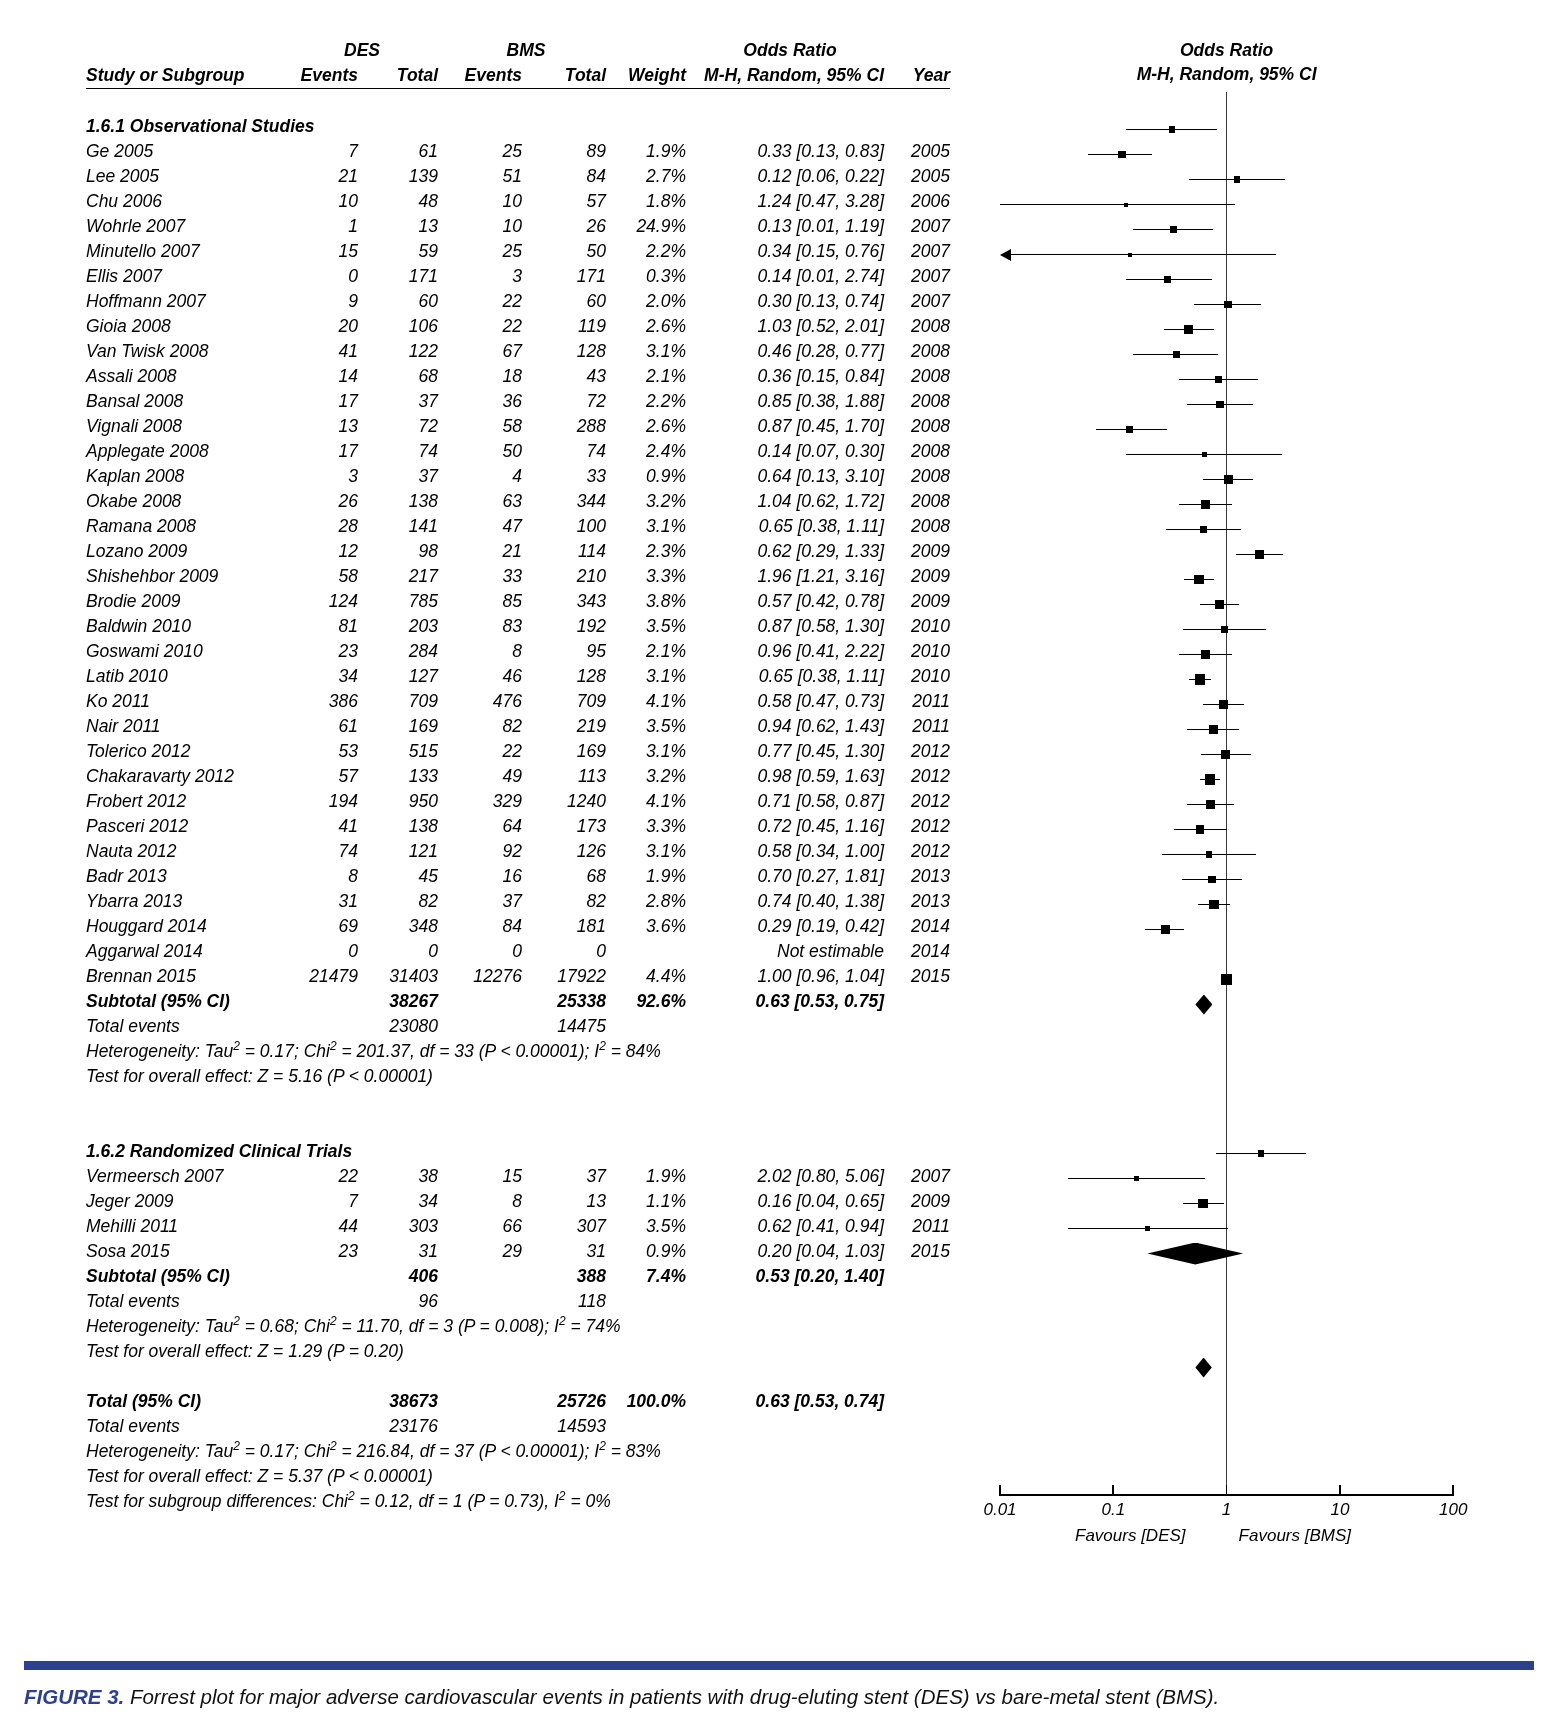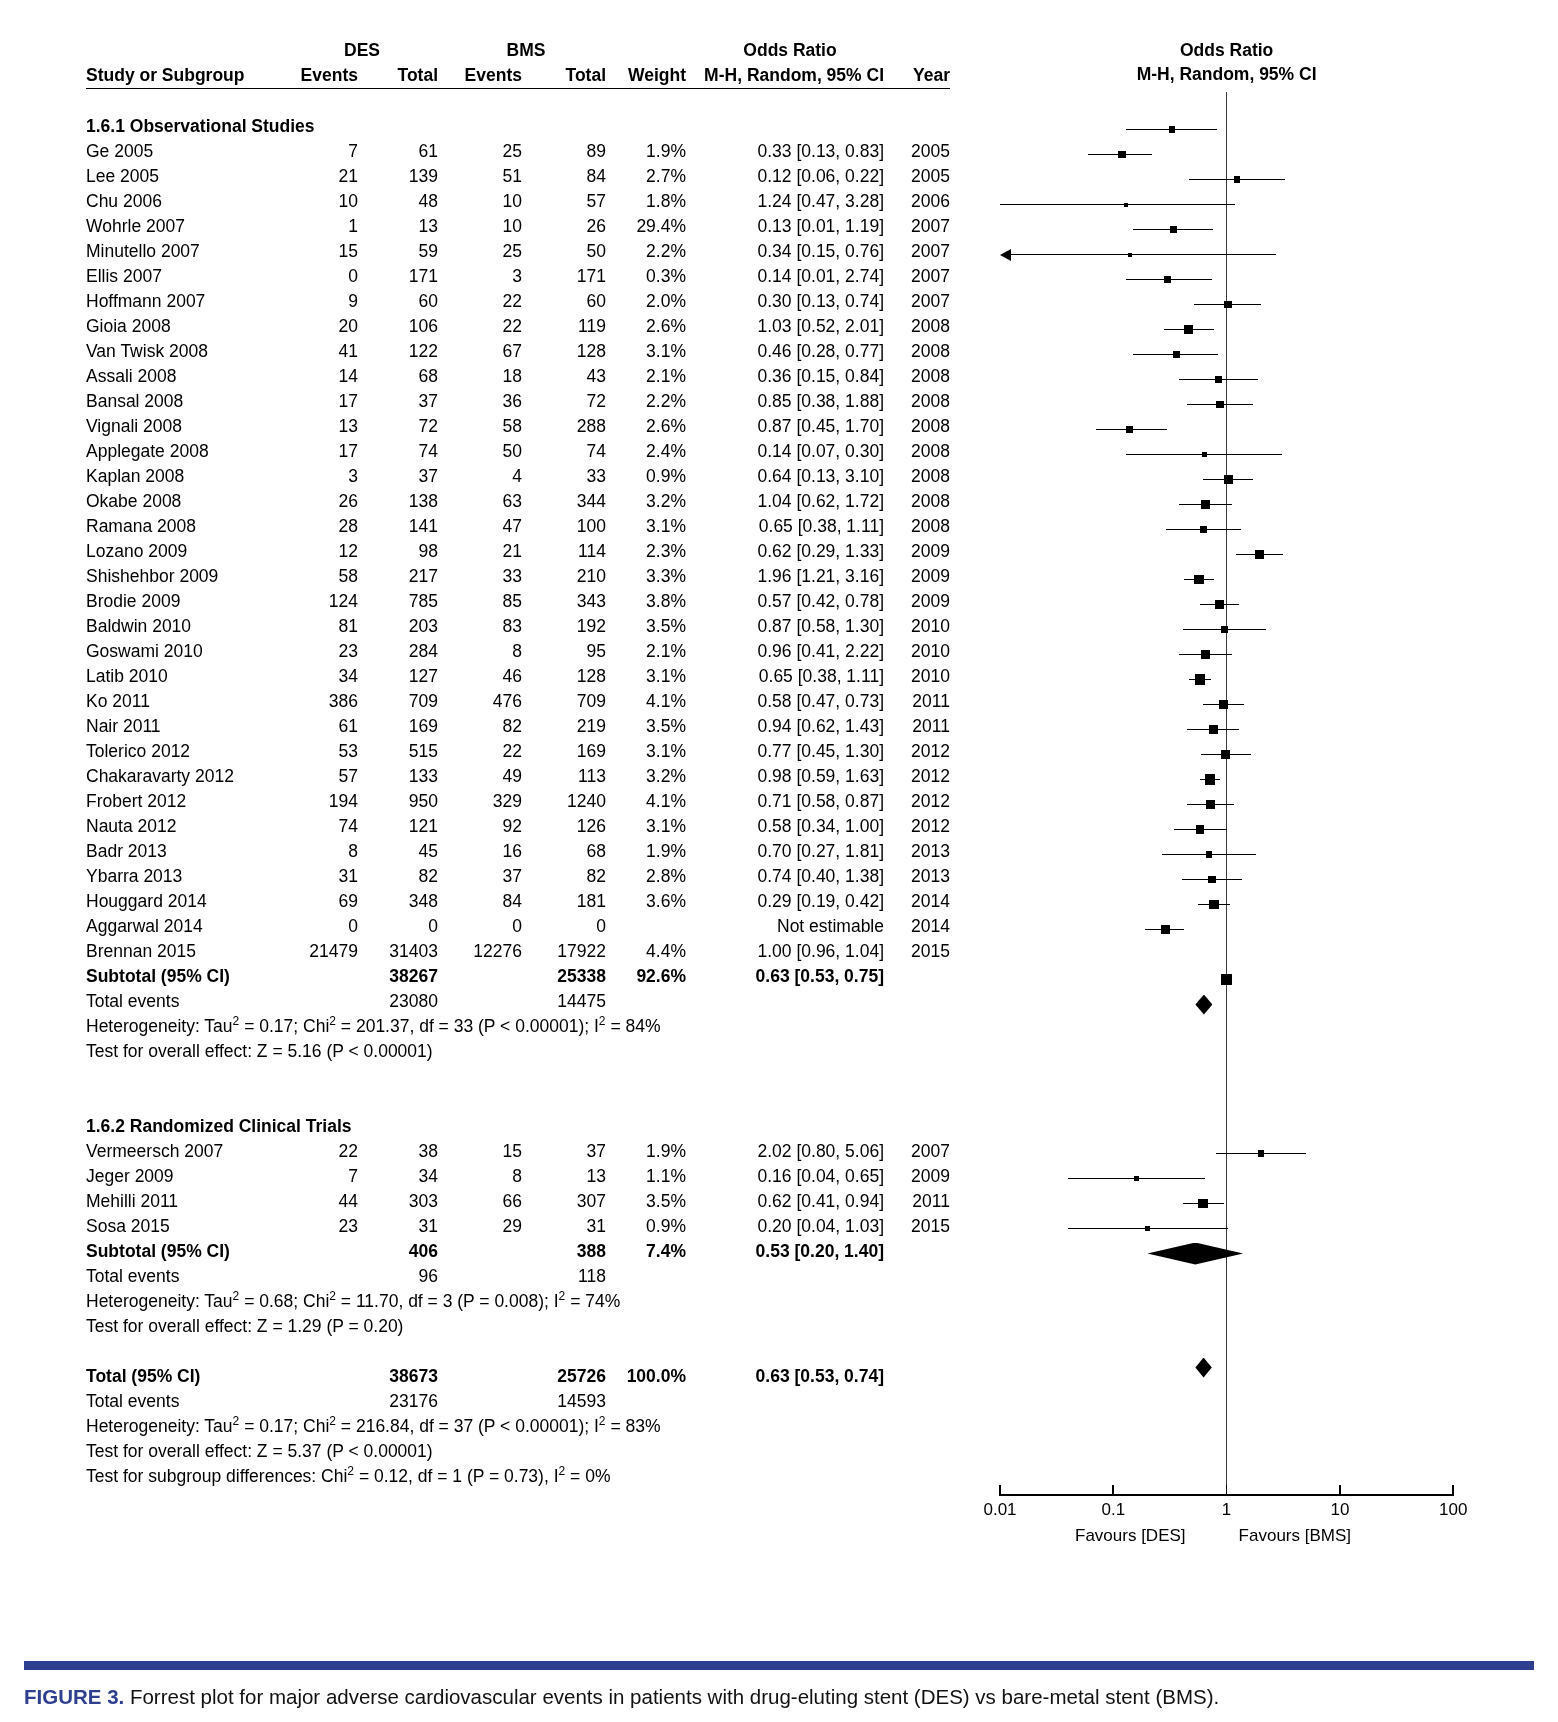--- a/index.html
+++ b/index.html
@@ -1,17 +1,17 @@
 <!DOCTYPE html>
 <html><head>
 <meta charset="utf-8">
 <style>
   html,body{margin:0;padding:0;background:#ffffff;}
   body{width:1558px;height:1722px;font-family:"Liberation Sans",sans-serif;color:#000;overflow:hidden;}
-  #page{position:relative;width:1558px;height:1722px;}
+  #page{position:relative;width:1558px;height:1722px;font-style:italic;}
 
   
   .plot-wrap{position:absolute;left:0;top:0;width:1558px;height:1600px;}
   table.forest{position:absolute;left:86px;top:38px;border-collapse:collapse;font-size:17.5px;line-height:25px;}
   table.forest td{padding:0 0;height:25px;vertical-align:bottom;white-space:nowrap;}
   .c-study{width:200px;text-align:left;}
   .c-num{width:72px;text-align:right;padding-right:8px !important;}
   .c-num2{width:76px;text-align:right;padding-right:8px !important;}
   .c-wt{width:72px;text-align:right;padding-right:10px !important;}
   .c-or{width:188px;text-align:right;padding-right:10px !important;}
@@ -109,21 +109,21 @@
             <td class="c-wt">1.8%</td>
             <td class="c-or">1.24 [0.47, 3.28]</td>
             <td class="c-yr">2006</td>
           </tr>
           <tr>
             <td class="c-study">Wohrle 2007</td>
             <td class="c-num">1</td>
             <td class="c-num">13</td>
             <td class="c-num2">10</td>
             <td class="c-num2">26</td>
-            <td class="c-wt">29.4%</td>
+            <td class="c-wt">24.9%</td>
             <td class="c-or">0.13 [0.01, 1.19]</td>
             <td class="c-yr">2007</td>
           </tr>
           <tr>
             <td class="c-study">Minutello 2007</td>
             <td class="c-num">15</td>
             <td class="c-num">59</td>
             <td class="c-num2">25</td>
             <td class="c-num2">50</td>
             <td class="c-wt">2.2%</td>
@@ -341,20 +341,30 @@
             <td class="c-yr">2012</td>
           </tr>
           <tr>
             <td class="c-study">Frobert 2012</td>
             <td class="c-num">194</td>
             <td class="c-num">950</td>
             <td class="c-num2">329</td>
             <td class="c-num2">1240</td>
             <td class="c-wt">4.1%</td>
             <td class="c-or">0.71 [0.58, 0.87]</td>
+            <td class="c-yr">2012</td>
+          </tr>
+          <tr>
+            <td class="c-study">Pasceri 2012</td>
+            <td class="c-num">41</td>
+            <td class="c-num">138</td>
+            <td class="c-num2">64</td>
+            <td class="c-num2">173</td>
+            <td class="c-wt">3.3%</td>
+            <td class="c-or">0.72 [0.45, 1.16]</td>
             <td class="c-yr">2012</td>
           </tr>
           <tr>
             <td class="c-study">Nauta 2012</td>
             <td class="c-num">74</td>
             <td class="c-num">121</td>
             <td class="c-num2">92</td>
             <td class="c-num2">126</td>
             <td class="c-wt">3.1%</td>
             <td class="c-or">0.58 [0.34, 1.00]</td>

